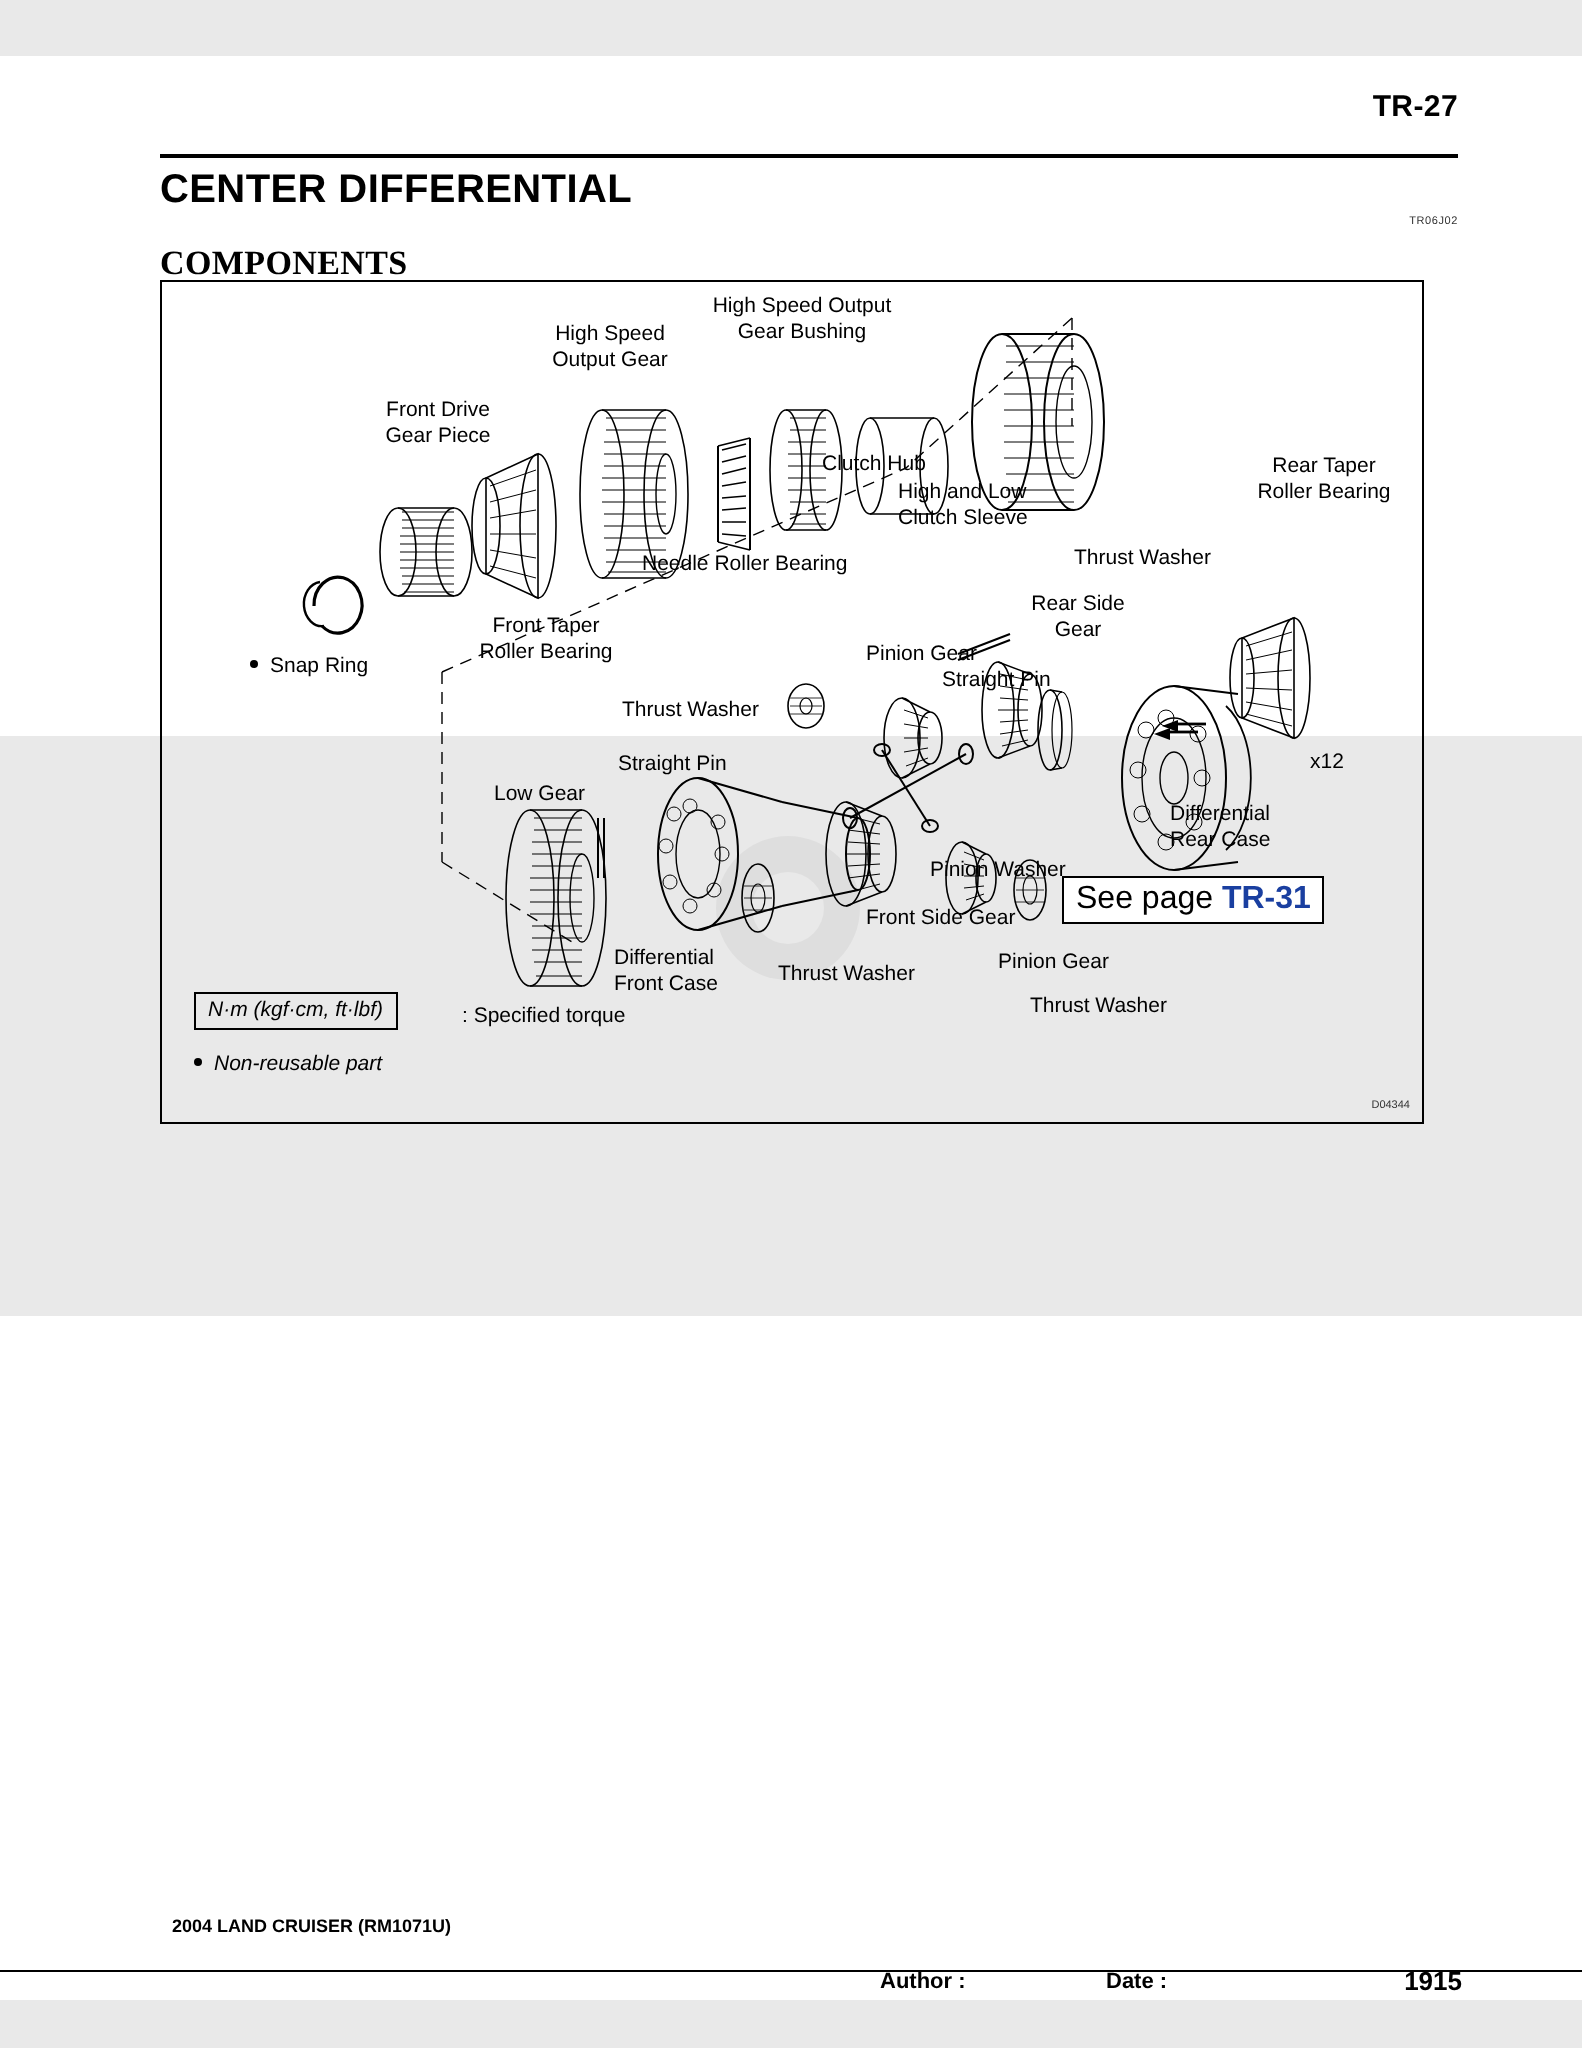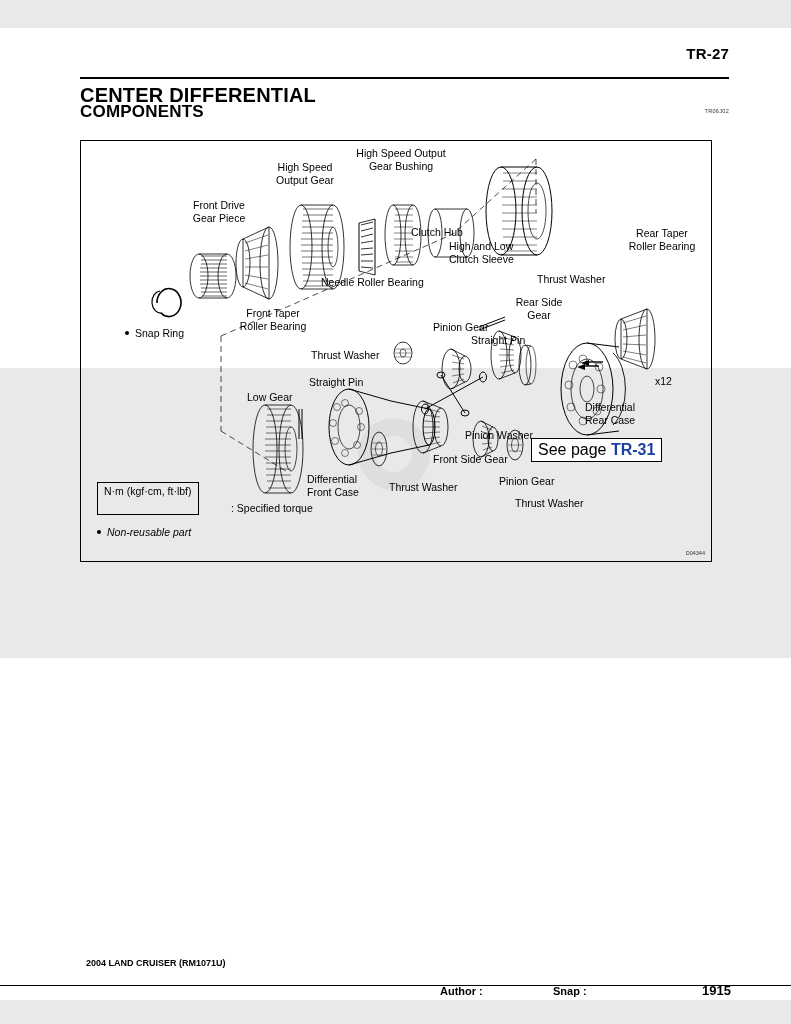--- a/index.html
+++ b/index.html
@@ -68,24 +68,25 @@
     position: absolute;
     left: 80px;
     top: 84px;
     font-size: 20px;
     font-weight: bold;
     letter-spacing: 0.2px;
   }
   .subtitle {
     position: absolute;
     left: 80px;
-    top: 102px;
+    top: 122px;
     font-size: 17px;
     font-weight: bold;
     letter-spacing: 0.2px;
+    font-family: Liberation Serif, serif;
   }
   .doc-code {
     position: absolute;
     right: 62px;
     top: 108px;
     font-size: 5.5px;
     color: #333;
     letter-spacing: 0.3px;
   }
 
@@ -130,23 +131,24 @@
     vertical-align: middle;
     margin-right: 6px;
     margin-bottom: 2px;
   }
 
   .torque-box {
     position: absolute;
     left: 16px;
     bottom: 46px;
     border: 1px solid #000;
-    padding: 2px 6px 17px 6px;
+    padding: 2px 6px 3px 6px;
     font-size: 10.5px;
     background: transparent;
+    font-style: italic;
   }
   .torque-note {
     position: absolute;
     left: 150px;
     bottom: 47px;
     font-size: 10.5px;
   }
 
   .see-page {
     position: absolute;
@@ -525,16 +527,16 @@
       <div class="torque-box">N·m (kgf·cm, ft·lbf)</div>
       <div class="torque-note">: Specified torque</div>
       <div class="bullet-lbl" style="left:16px; bottom:22px;font-style:italic;"><span class="dot"></span><span>Non-reusable part</span></div>
 
       <div class="fig-code">D04344</div>
     </div>
 
     <div class="footer-left">2004 LAND CRUISER   (RM1071U)</div>
     <div class="footer-bar"></div>
     <div class="footer-author">Author :</div>
-    <div class="footer-date">Snap :</div>
+    <div class="footer-date">Date :</div>
     <div class="footer-num">1915</div>
   </div>
 </div>
 
 </body></html>

